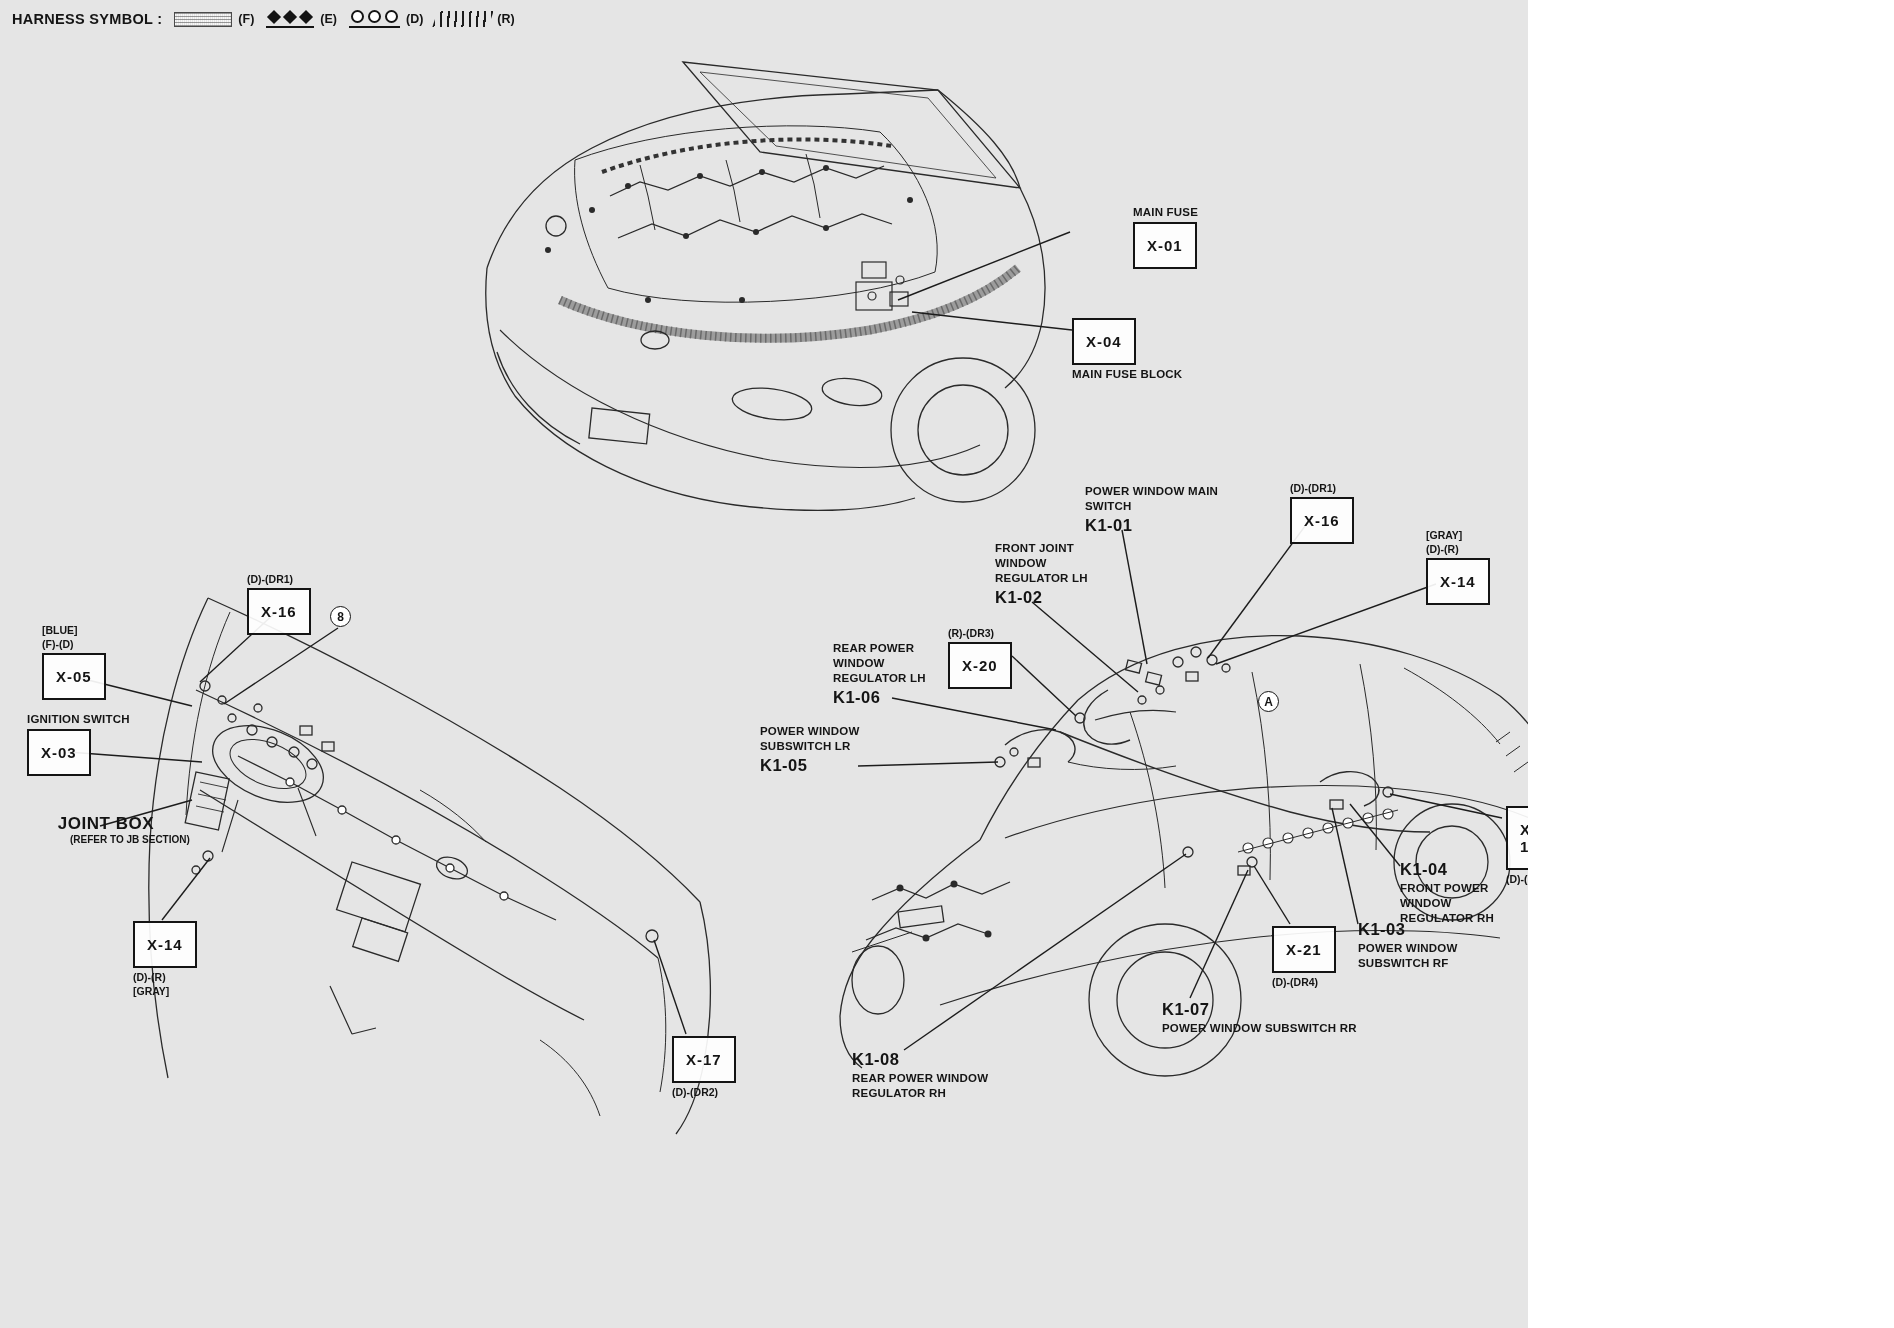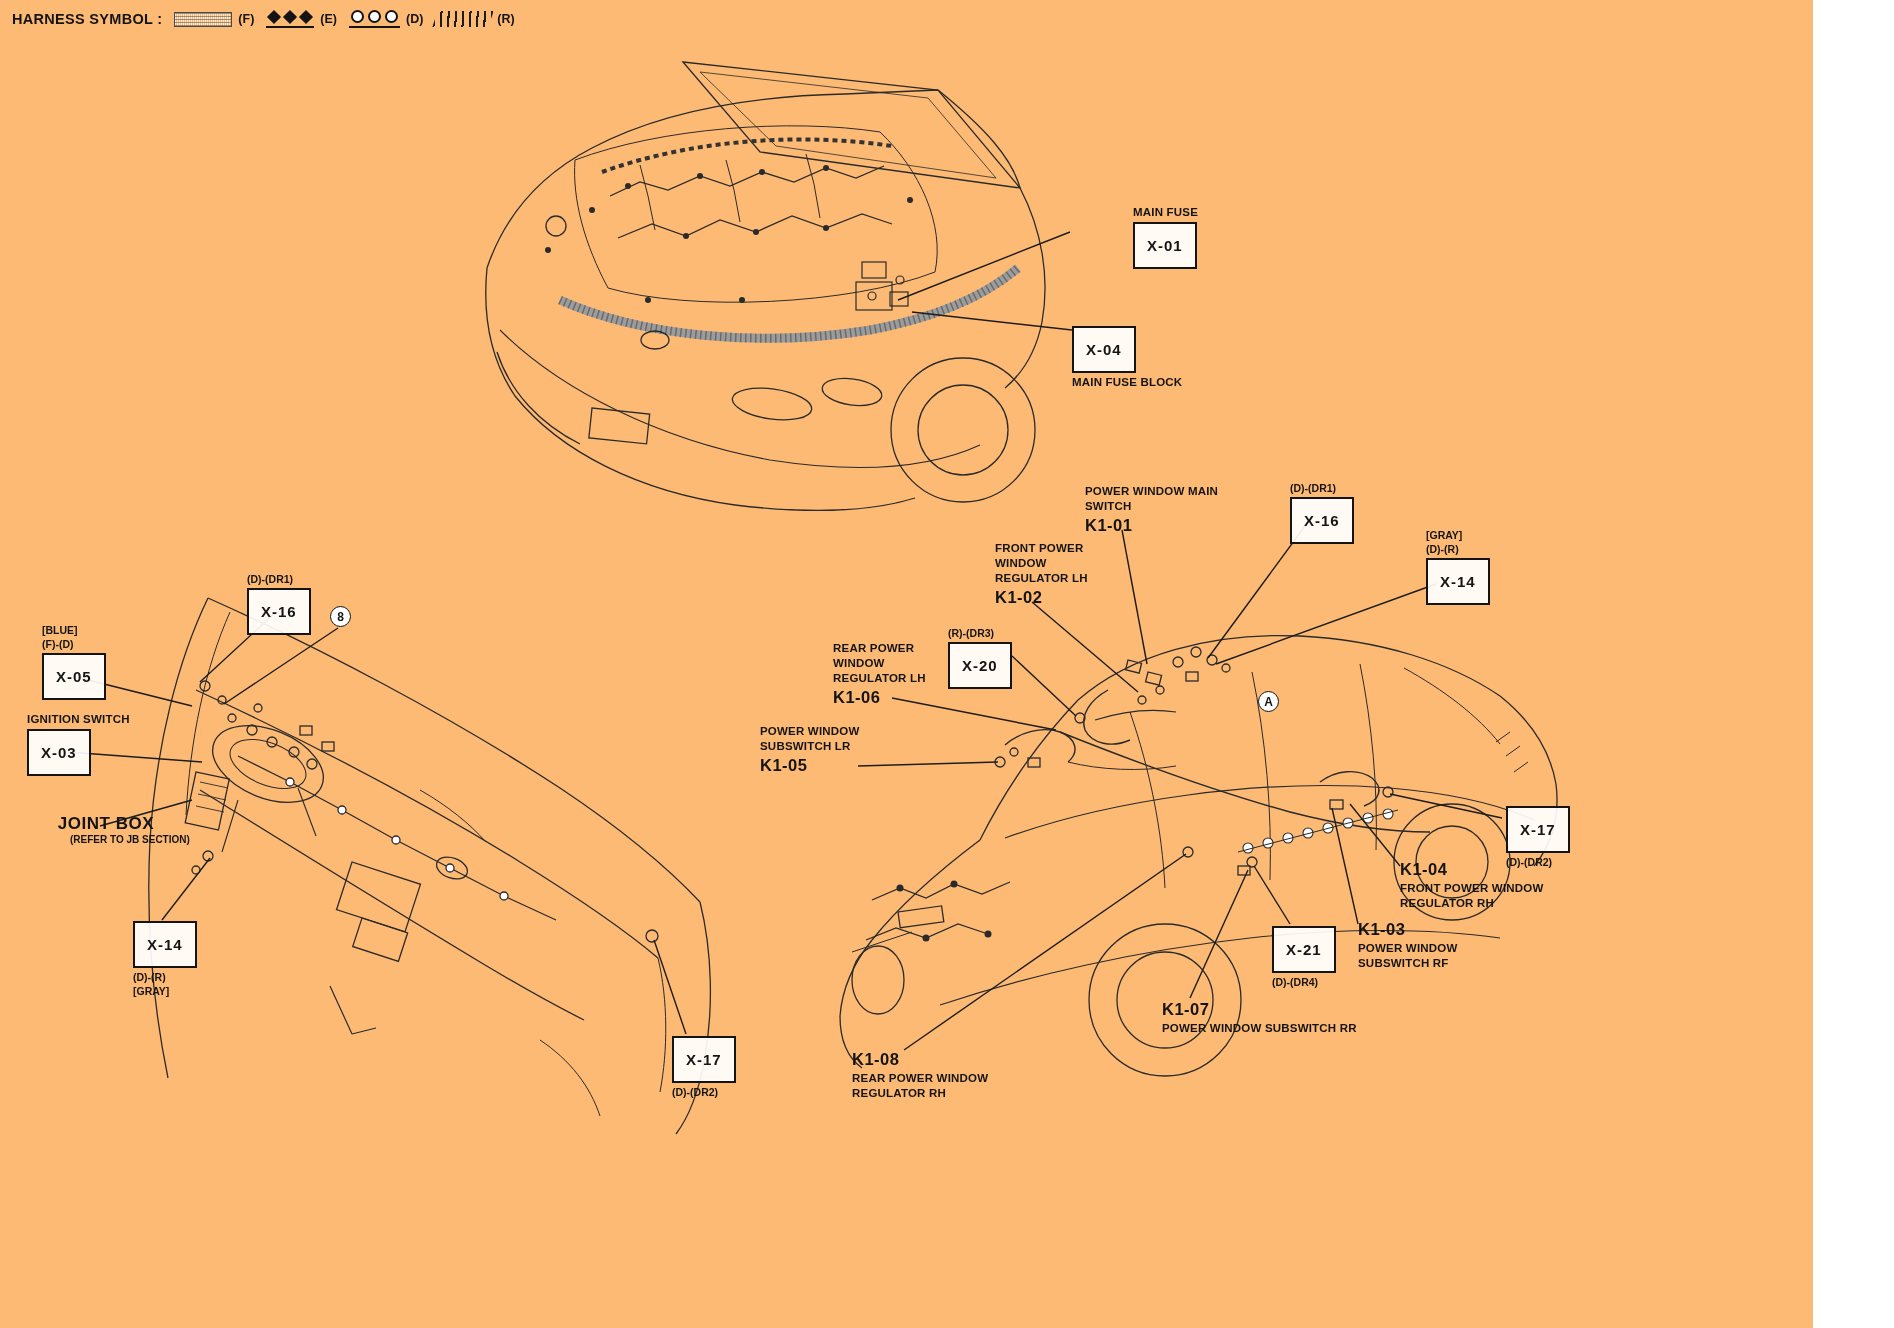--- a/index.html
+++ b/index.html
@@ -1,18 +1,18 @@
 <!DOCTYPE html>
 <html><head>
 <meta charset="utf-8">
 <style>
   * { margin:0; padding:0; box-sizing:border-box; }
   html,body { background:#ffffff; }
   body { font-family:"Liberation Sans", sans-serif; color:#141414; }
-  #page { position:relative; width:1813px; height:1328px; background:#fdba74; overflow:hidden; }
+  #page { position:relative; width:1528px; height:1328px; background:#e5e5e5; overflow:hidden; }
   #art { position:absolute; left:0; top:0; }
 
   .callout { position:absolute; color:#141414; }
   .cap { font-size:11.5px; font-weight:bold; line-height:1.3; white-space:pre-line; letter-spacing:.2px; }
   .note { font-size:10.5px; font-weight:bold; line-height:1.35; white-space:pre-line; }
   .code-box { display:inline-block; border:2px solid #141414; padding:13px 12px; font-size:15px;
               font-weight:bold; letter-spacing:1px; background:rgba(255,255,255,.92); margin:2px 0; }
   .kcode { font-size:16.5px; font-weight:bold; letter-spacing:.5px; margin:2px 0; }
   .big-title { font-size:17px; font-weight:bold; letter-spacing:.5px; }
   .sub { font-size:10px; font-weight:bold;margin-left:48px; }
@@ -252,21 +252,21 @@
       <span class="sym-r"></span>
       <span class="sym-label">(R)</span>
     </span>
   </div>
 
   <div class="callout" style="left:1133px; top:205px;">
     <div class="cap">MAIN FUSE</div>
     <div class="code-box">X-01</div>
   </div>
 
-  <div class="callout" style="left:1072px; top:324px;">
+  <div class="callout" style="left:1072px; top:316px;">
     <div class="code-box">X-04</div>
     <div class="cap">MAIN FUSE BLOCK</div>
   </div>
 
   <div class="callout" style="left:247px; top:572px;">
     <div class="note">(D)-(DR1)</div>
     <div class="code-box">X-16</div>
   </div>
 
   <div class="callout" style="left:330px; top:606px;">
@@ -305,21 +305,21 @@
 SWITCH</div>
     <div class="kcode">K1-01</div>
   </div>
 
   <div class="callout" style="left:1290px; top:481px;">
     <div class="note">(D)-(DR1)</div>
     <div class="code-box">X-16</div>
   </div>
 
   <div class="callout" style="left:995px; top:541px;">
-    <div class="cap">FRONT POWER
+    <div class="cap">FRONT JOINT
 WINDOW
 REGULATOR LH</div>
     <div class="kcode">K1-02</div>
   </div>
 
   <div class="callout" style="left:1426px; top:528px;">
     <div class="note">[GRAY]
 (D)-(R)</div>
     <div class="code-box">X-14</div>
   </div>

